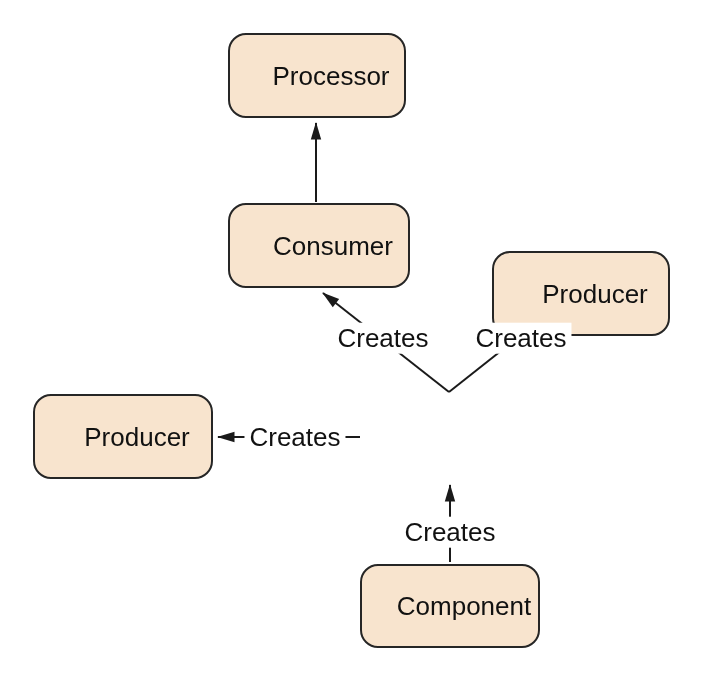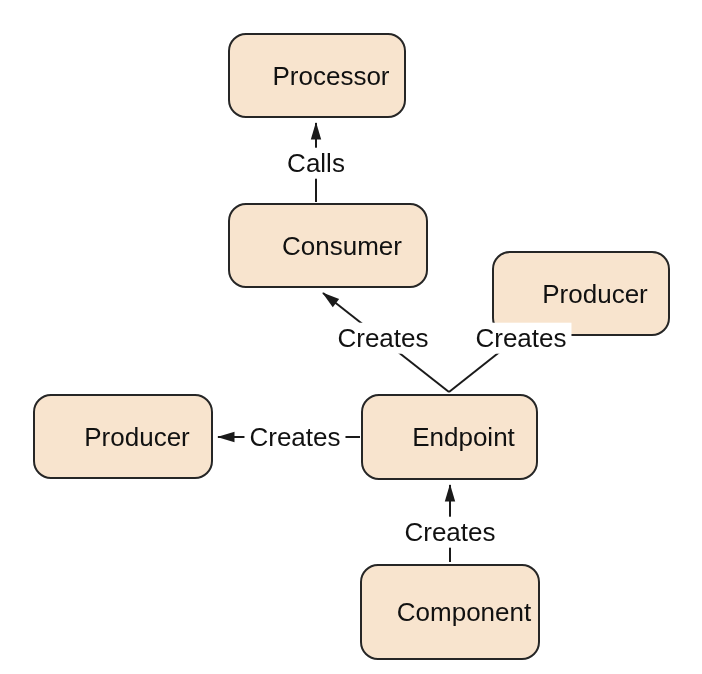--- a/index.html
+++ b/index.html
@@ -73,41 +73,37 @@
     <line x1="449" y1="392" x2="323" y2="293" marker-end="url(#arrow)"></line>
     <line x1="449" y1="392" x2="574" y2="293" marker-end="url(#arrow)"></line>
     <line x1="360" y1="437" x2="218" y2="437" marker-end="url(#arrow)"></line>
     <line x1="450" y1="562" x2="450" y2="485" marker-end="url(#arrow)"></line>
   </svg>
 
   <div class="node" style="left:228px; top:33px; width:178px; height:85px;">
     <span>Processor</span>
   </div>
 
-  <div class="node" style="left:228px; top:203px; width:200px; height:85px;">
+  <div class="node" style="left:228px; top:203px; width:182px; height:85px;">
     <span>Consumer</span>
   </div>
 
   <div class="node" style="left:492px; top:203px; width:178px; height:85px;margin-top:48px;">
     <span>Producer</span>
   </div>
 
   <div class="node" style="left:33px; top:394px; width:180px; height:85px;">
     <span>Producer</span>
   </div>
 
-  <div class="node" style="left:361px; top:394px; width:177px; height:86px;">
-    <span>Endpoint</span>
-  </div>
 
-  <div class="node" style="left:360px; top:564px; width:180px; height:96px;">
+  <div class="node" style="left:360px; top:564px; width:180px; height:84px;">
     <span>Component</span>
   </div>
 
-  <div class="edge-label" style="left:316px; top:163px;">Calls</div>
 
   <div class="edge-label" style="left:383px; top:338px;">Creates</div>
 
   <div class="edge-label" style="left:521px; top:338px;">Creates</div>
 
   <div class="edge-label" style="left:295px; top:437px;">Creates</div>
 
   <div class="edge-label" style="left:450px; top:532px;">Creates</div>
 
 </div>

